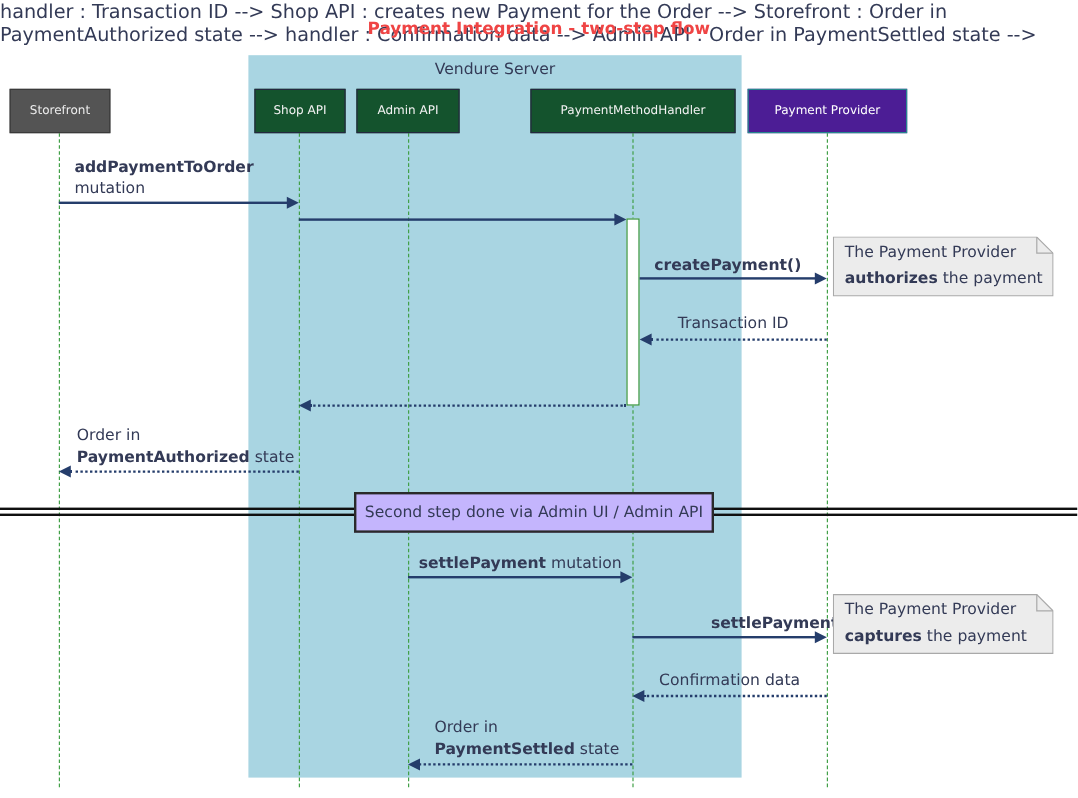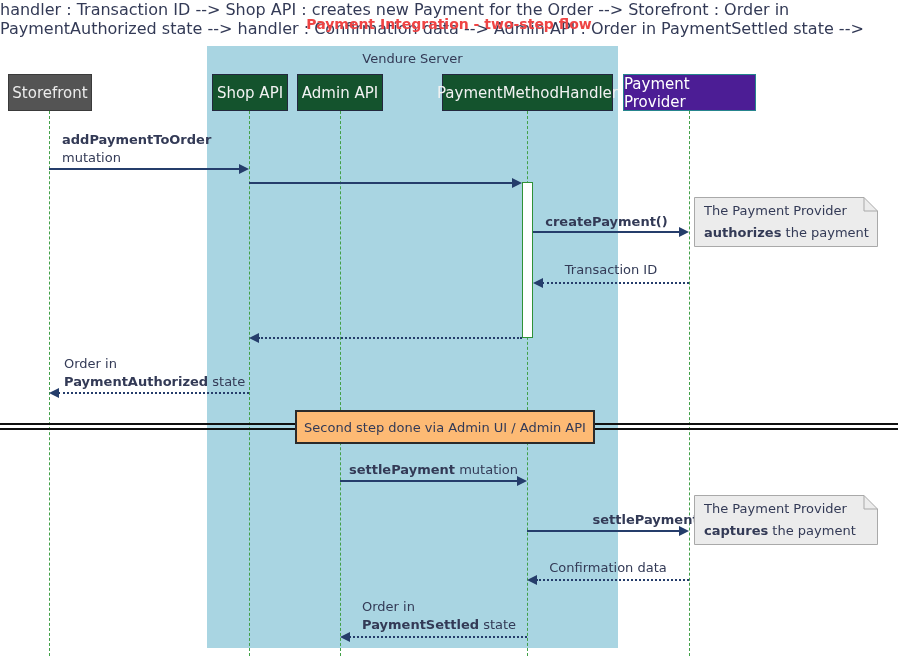--- a/index.html
+++ b/index.html
@@ -25,21 +25,21 @@
   }
 
   .lifeline {
     position:absolute; top:111px; height:545px; width:0;
     border-left:1px dashed #42a048;
   }
 
   .p-box {
     position:absolute; top:74px; height:37px;
     display:flex; align-items:center; justify-content:center;
-    font-size:15px; color:#f2f2f2; box-sizing:border-box;
+    font-size:10px; color:#f2f2f2; box-sizing:border-box;
   }
   .p-internal { background:#14532d; border:1px solid #23283e; }
   .p-external { background:#545454; border:1px solid #3a3a3a; color:#ececec; }
   .p-provider { background:#4c1d95; border:1px solid #26858d; color:#ffffff; }
 
   .activation {
     position:absolute; left:522px; top:182px; width:11px; height:156px;
     background:#ffffff; border:1px solid #2f9137; box-sizing:border-box;
   }
 
@@ -59,21 +59,21 @@
   .msg-label {
     position:absolute; font-size:13px; line-height:18px;
     color:#333a56; white-space:nowrap;
   }
   .msg-label b { font-weight:bold; }
   .t-center { text-align:center; }
 
   .divider-line { position:absolute; left:0; width:898px; height:2px; background:#101010; }
   .divider-box {
     position:absolute; left:295px; top:410px; width:300px; height:34px;
-    background:#fdba74; border:2px solid #2a2a2a; box-sizing:border-box;
+    background:#c4b5fd; border:2px solid #2a2a2a; box-sizing:border-box;
     display:flex; align-items:center; justify-content:center;
     font-size:13px; color:#333a56; white-space:nowrap;
   }
 
   .note { position:absolute; width:184px; height:50px; }
   .note svg { position:absolute; left:0; top:0; }
   .note-text {
     position:absolute; left:10px; top:3px; font-size:13px; line-height:22px;
     color:#333a56; white-space:nowrap;
   }

